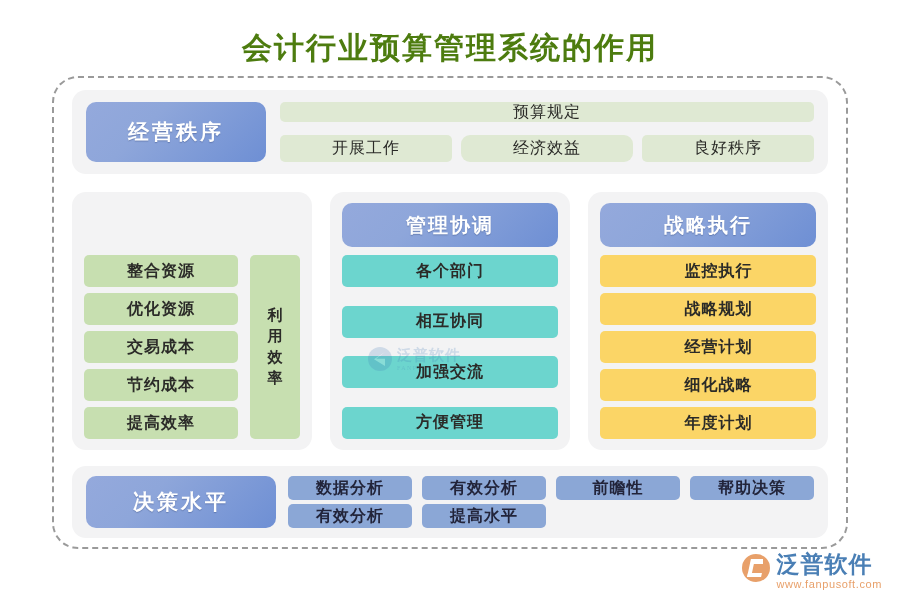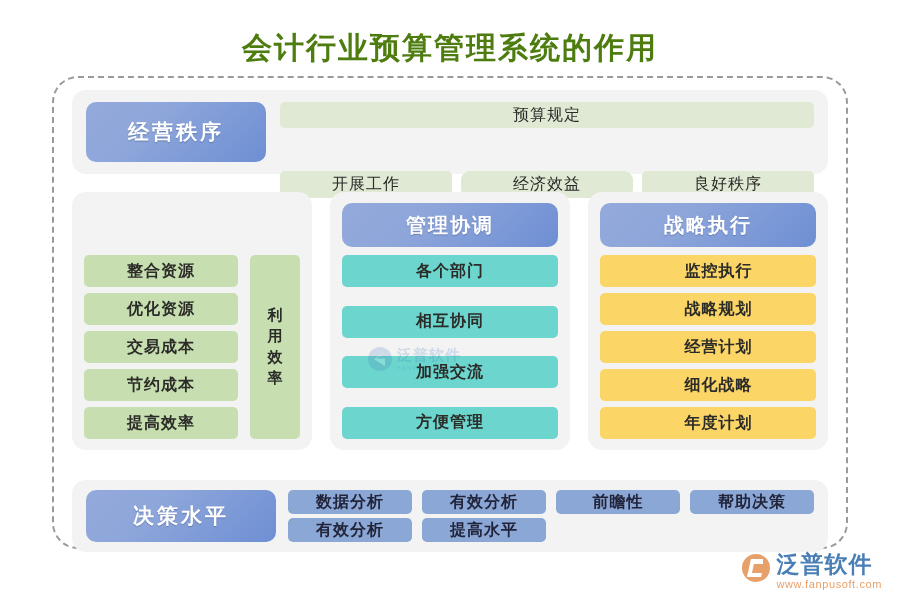--- a/index.html
+++ b/index.html
@@ -81,25 +81,25 @@
   .chip-blue   { background: #8ba7d6; color: #22243a; }
   .chip-pale   { background: #dfe9d3; color: #2b2b28; font-weight: normal; }
 
   
   #sec-order { left: 72px; top: 90px; width: 756px; height: 84px; }
   #order-head {
     position: absolute; left: 14px; top: 12px; width: 180px; height: 60px;
     font-size: 21px; letter-spacing: 3px;
   }
   .order-row-wide {
-    position: absolute; left: 208px; top: 12px; width: 534px; height: 26px;
+    position: absolute; left: 208px; top: 12px; width: 534px; height: 20px;
     font-size: 16px; letter-spacing: 1px;
   }
   .order-cell {
-    position: absolute; top: 45px; height: 27px; font-size: 16px; letter-spacing: 1px; margin-top: 36px;
+    position: absolute; top: 45px; height: 27px; font-size: 16px; letter-spacing: 1px;
   }
   #order-c0 { left: 208px; width: 172px; }
   #order-c1 { left: 389px; width: 172px; border-radius: 9px; }
   #order-c2 { left: 570px; width: 172px; }
 
   
   .col-panel { top: 192px; width: 240px; height: 258px; }
   #col-0 { left: 72px; }
   #col-1 { left: 330px; }
   #col-2 { left: 588px; }
@@ -120,21 +120,21 @@
     border-radius: 5px;
     display: flex; flex-direction: column;
     align-items: center; justify-content: center;
     font-size: 15px; font-weight: bold; color: #2b2b28;
     line-height: 21px;
     box-sizing: border-box;
   }
   .side-box span { display: block; }
 
   
-  #sec-decision { left: 72px; top: 480px; width: 756px; height: 72px; }
+  #sec-decision { left: 72px; top: 466px; width: 756px; height: 72px; }
   #decision-head {
     position: absolute; left: 14px; top: 10px; width: 190px; height: 52px;
     font-size: 21px; letter-spacing: 3px;
   }
   .decision-grid {
     position: absolute; left: 216px; top: 10px; width: 526px; height: 52px;
     display: grid;
     grid-template-columns: repeat(4, 1fr);
     grid-template-rows: repeat(2, 1fr);
     column-gap: 10px;

